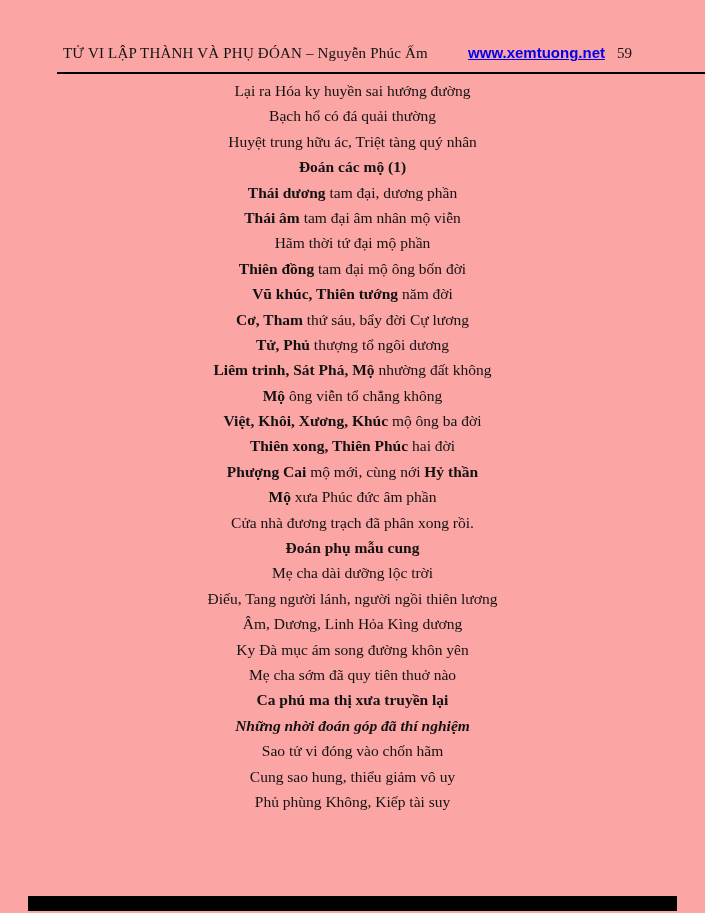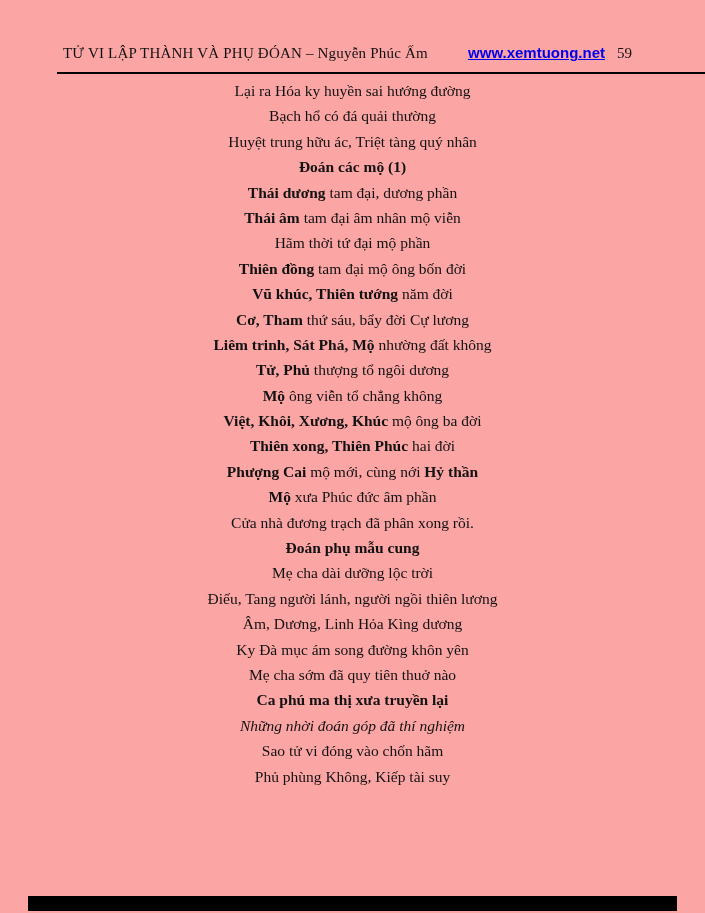--- a/index.html
+++ b/index.html
@@ -54,21 +54,21 @@
     text-align: center;
     font-size: 15.5px;
   }
   .line {
     height: 25.4px;
     line-height: 25.4px;
     white-space: nowrap;
   }
   .seg-normal { font-weight: normal; font-style: normal; }
   .seg-bold   { font-weight: bold;   font-style: normal; }
-  .seg-italic { font-weight: normal; font-style: italic; }
+  .seg-italic { font-weight: bold; font-style: italic; }
   .scan-bar {
     position: absolute;
     left: 28px;
     top: 896px;
     width: 649px;
     height: 15px;
     background: #000000;
   }
 </style>
 </head>
@@ -90,35 +90,36 @@
       <div class="line"><span class="seg-normal">Lại ra Hóa ky huyền sai hướng đường</span></div>
       <div class="line"><span class="seg-normal">Bạch hổ có đá quải thường</span></div>
       <div class="line"><span class="seg-normal">Huyệt trung hữu ác, Triệt tàng quý nhân</span></div>
       <div class="line"><span class="seg-bold">Đoán các mộ (1)</span></div>
       <div class="line"><span class="seg-bold">Thái dương</span><span class="seg-normal"> tam đại, dương phần</span></div>
       <div class="line"><span class="seg-bold">Thái âm</span><span class="seg-normal"> tam đại âm nhân mộ viễn</span></div>
       <div class="line"><span class="seg-normal">Hãm thời tứ đại mộ phần</span></div>
       <div class="line"><span class="seg-bold">Thiên đồng</span><span class="seg-normal"> tam đại mộ ông bốn đời</span></div>
       <div class="line"><span class="seg-bold">Vũ khúc, Thiên tướng</span><span class="seg-normal"> năm đời</span></div>
       <div class="line"><span class="seg-bold">Cơ, Tham</span><span class="seg-normal"> thứ sáu, bẩy đời Cự lương</span></div>
+      <div class="line"><span class="seg-bold">Tử, Phủ</span><span class="seg-normal"> thượng tổ ngôi dương</span></div>
       <div class="line"><span class="seg-bold">Liêm trinh, Sát Phá,  Mộ</span><span class="seg-normal"> nhường đất không</span></div>
-      <div class="line"><span class="seg-bold">Tử, Phủ</span><span class="seg-normal"> thượng tổ ngôi dương</span></div>
       <div class="line"><span class="seg-bold">Mộ</span><span class="seg-normal"> ông viễn tổ chẳng không</span></div>
       <div class="line"><span class="seg-bold">Việt, Khôi, Xương, Khúc</span><span class="seg-normal"> mộ ông ba đời</span></div>
       <div class="line"><span class="seg-bold">Thiên xong, Thiên Phúc</span><span class="seg-normal"> hai đời</span></div>
       <div class="line"><span class="seg-bold">Phượng Cai</span><span class="seg-normal"> mộ mới, cùng nới </span><span class="seg-bold">Hỷ thần</span></div>
       <div class="line"><span class="seg-bold">Mộ</span><span class="seg-normal"> xưa Phúc đức âm phần</span></div>
       <div class="line"><span class="seg-normal">Cửa nhà đương trạch đã phân xong rồi.</span></div>
       <div class="line"><span class="seg-bold">Đoán phụ mẫu cung</span></div>
       <div class="line"><span class="seg-normal">Mẹ cha dài dưỡng lộc trời</span></div>
       <div class="line"><span class="seg-normal">Điếu, Tang người lánh, người ngồi thiên lương</span></div>
       <div class="line"><span class="seg-normal">Âm, Dương, Linh Hỏa Kìng dương</span></div>
       <div class="line"><span class="seg-normal">Ky Đà mục ám song đường khôn yên</span></div>
       <div class="line"><span class="seg-normal">Mẹ cha sớm đã quy tiên thuở nào</span></div>
       <div class="line"><span class="seg-bold">Ca phú ma thị xưa truyền lại</span></div>
       <div class="line"><span class="seg-italic">Những nhời đoán góp đã thí nghiệm</span></div>
       <div class="line"><span class="seg-normal">Sao tử vi đóng vào chốn hãm</span></div>
+      <div class="line"><span class="seg-normal">Cung sao hung, thiểu giảm vô uy</span></div>
       <div class="line"><span class="seg-normal">Phủ phùng Không, Kiếp tài suy</span></div>
     </main>
 
   <div class="scan-bar" style="background: rgb(0, 0, 0);"></div>
 
 </div>
 
 </body></html>

